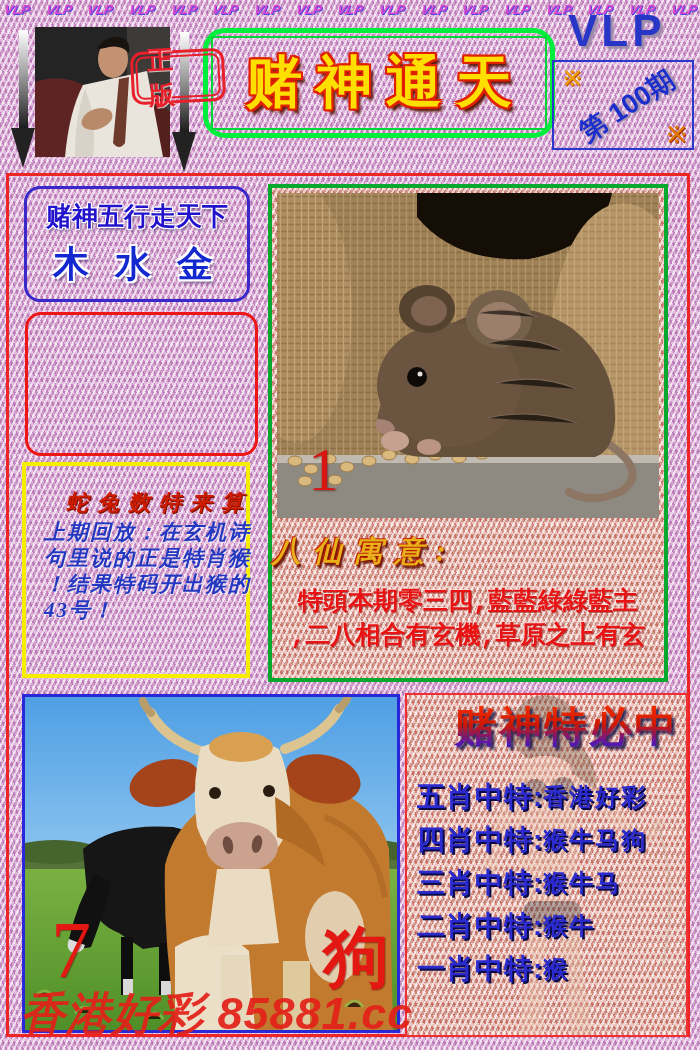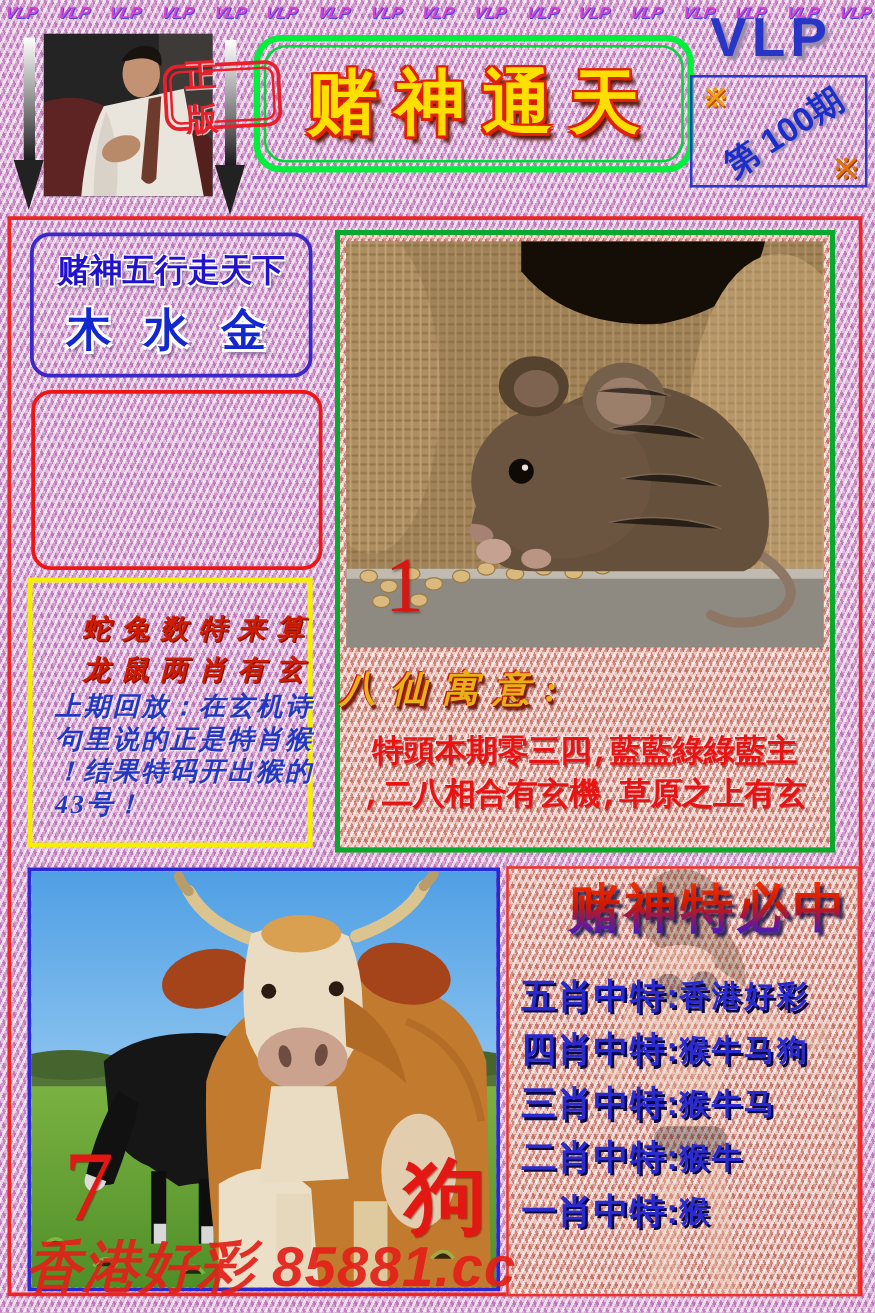--- a/index.html
+++ b/index.html
@@ -24,21 +24,21 @@
   
   .arrow { display:flex; flex-direction:column; align-items:center; }
   .arrow .shaft { width:9px; flex:1; background:linear-gradient(180deg,#ffffff,#aaaaaa 40%,#1c1c1c); }
   .arrow .head { width:0; height:0; border-left:12px solid transparent; border-right:12px solid transparent; border-top:40px solid #222; }
   .arrow-left { left:10px; top:30px; width:26px; height:138px; }
   .arrow-mid  { left:170px; top:32px; width:28px; height:140px; }
 
   .photo { left:35px; top:27px; width:135px; height:130px; background:#1c1c1c; overflow:hidden; }
 
   .title-box { left:203px; top:28px; width:342px; height:100px; border:5px solid #00ef3c; border-radius:22px; }
-  .title-box .inner { position:absolute; inset:3px; border:2px solid #00d838; border-radius:18px;
+  .title-box .inner { position:absolute; inset:3px; border:2px solid #00d838; border-radius:2px;
     display:flex; align-items:center; justify-content:center; }
   .main-title {
     font-family:"Liberation Serif", serif; font-weight:bold; font-size:56px; letter-spacing:14px; padding-left:14px;
     color:#ffdf00;
     text-shadow:
       -2px -2px 0 #e02000, 2px -2px 0 #e02000, -2px 2px 0 #e02000, 2px 2px 0 #e02000,
       0 -2px 0 #e02000, 0 2px 0 #e02000, -2px 0 0 #e02000, 2px 0 0 #e02000,
       4px 5px 3px #58150a;
     white-space:nowrap;
   }
@@ -200,21 +200,20 @@
 <div class="abs five-box">
   <div class="five-title">赌神五行走天下</div>
   <div class="five-elements">木 水 金</div>
 </div>
 
 <div class="abs empty-red-box"></div>
 
 <div class="abs review-box">
   <div class="review-red">
     <div>蛇兔数特来算</div>
-    <div>龙鼠两肖有玄</div>
   </div>
   <div class="review-blue">
     <div>上期回放：在玄机诗</div>
     <div>句里说的正是特肖猴</div>
     <div>！结果特码开出猴的</div>
     <div>43号！</div>
   </div>
 </div>
 
 <div class="abs mouse-box red-pattern">

